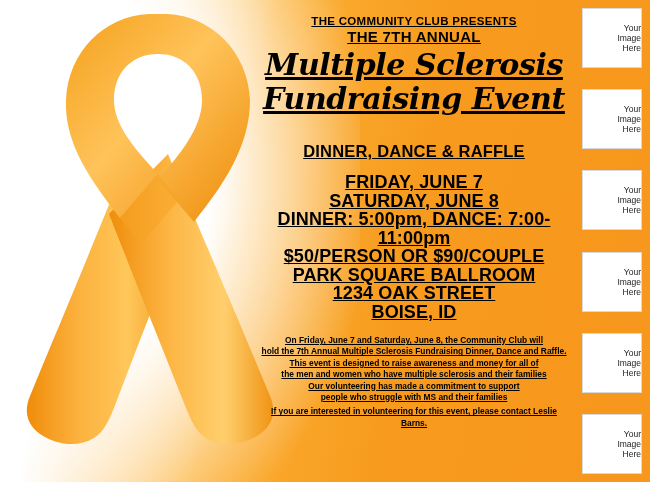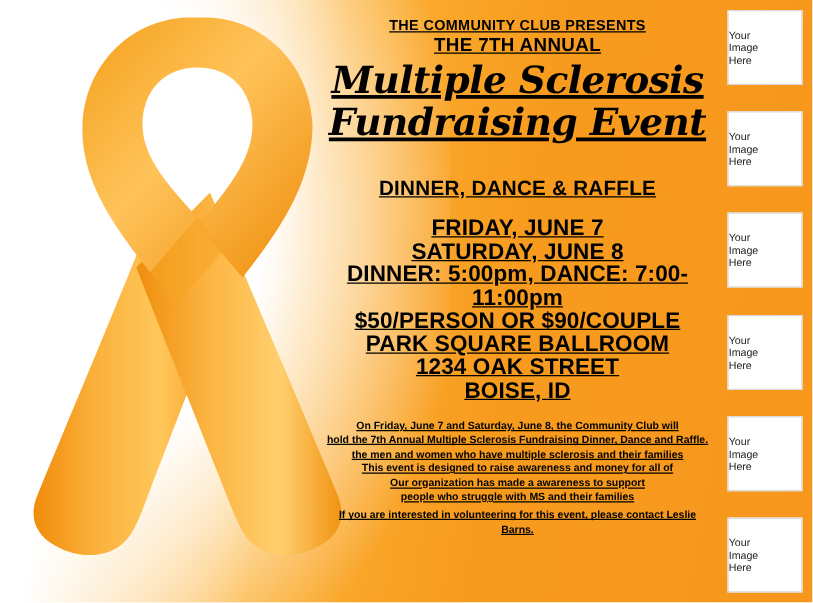--- a/index.html
+++ b/index.html
@@ -114,21 +114,21 @@
     flex-direction: column;
     justify-content: space-between;
   }
   .ph {
     width: 60px;
     height: 60px;
     background: #ffffff;
     border: 1px solid #d9d9d9;
     display: flex;
     flex-direction: column;
-    align-items: flex-start;
+    align-items: flex-end;
     justify-content: center;
     font-size: 8.5px;
     color: #222;
     line-height: 10px;
     box-sizing: border-box;
   }
 </style>
 </head>
 <body>
 
@@ -181,23 +181,23 @@
       <div>DINNER: 5:00pm, DANCE: 7:00-11:00pm</div>
       <div>$50/PERSON OR $90/COUPLE</div>
       <div>PARK SQUARE BALLROOM</div>
       <div>1234 OAK STREET</div>
       <div>BOISE, ID</div>
     </div>
 
     <div class="body-copy">
       <p>On Friday, June 7 and Saturday, June 8, the Community Club will</p>
       <p>hold the 7th Annual Multiple Sclerosis Fundraising Dinner, Dance and Raffle.</p>
+      <p>This event is designed to raise awareness and money for all of</p>
       <p>the men and women who have multiple sclerosis and their families</p>
-      <p>This event is designed to raise awareness and money for all of</p>
-      <p>Our organization has made a awareness to support</p>
+      <p>Our volunteering has made a commitment to support</p>
       <p>people who struggle with MS and their families</p>
       <div class="gap"></div>
       <p>If you are interested in volunteering for this event, please contact Leslie Barns.</p>
 
     </div>
 
   </div>
 
   <div class="placeholders">
     <div class="ph">

